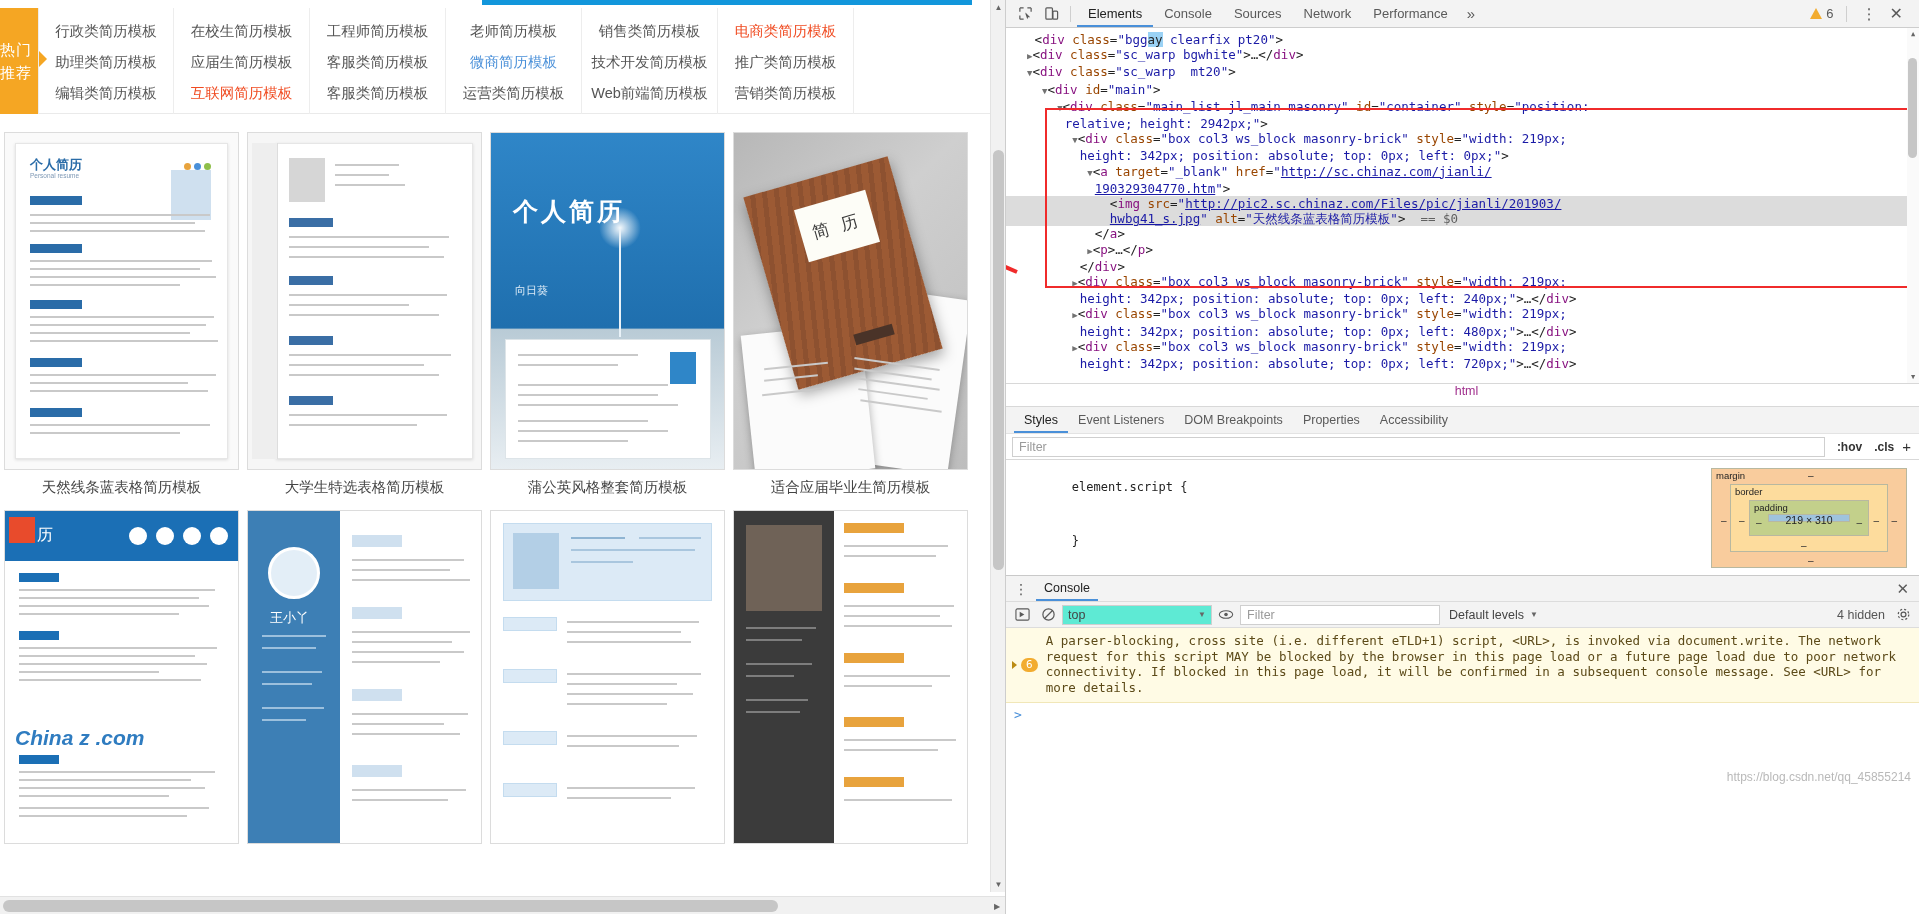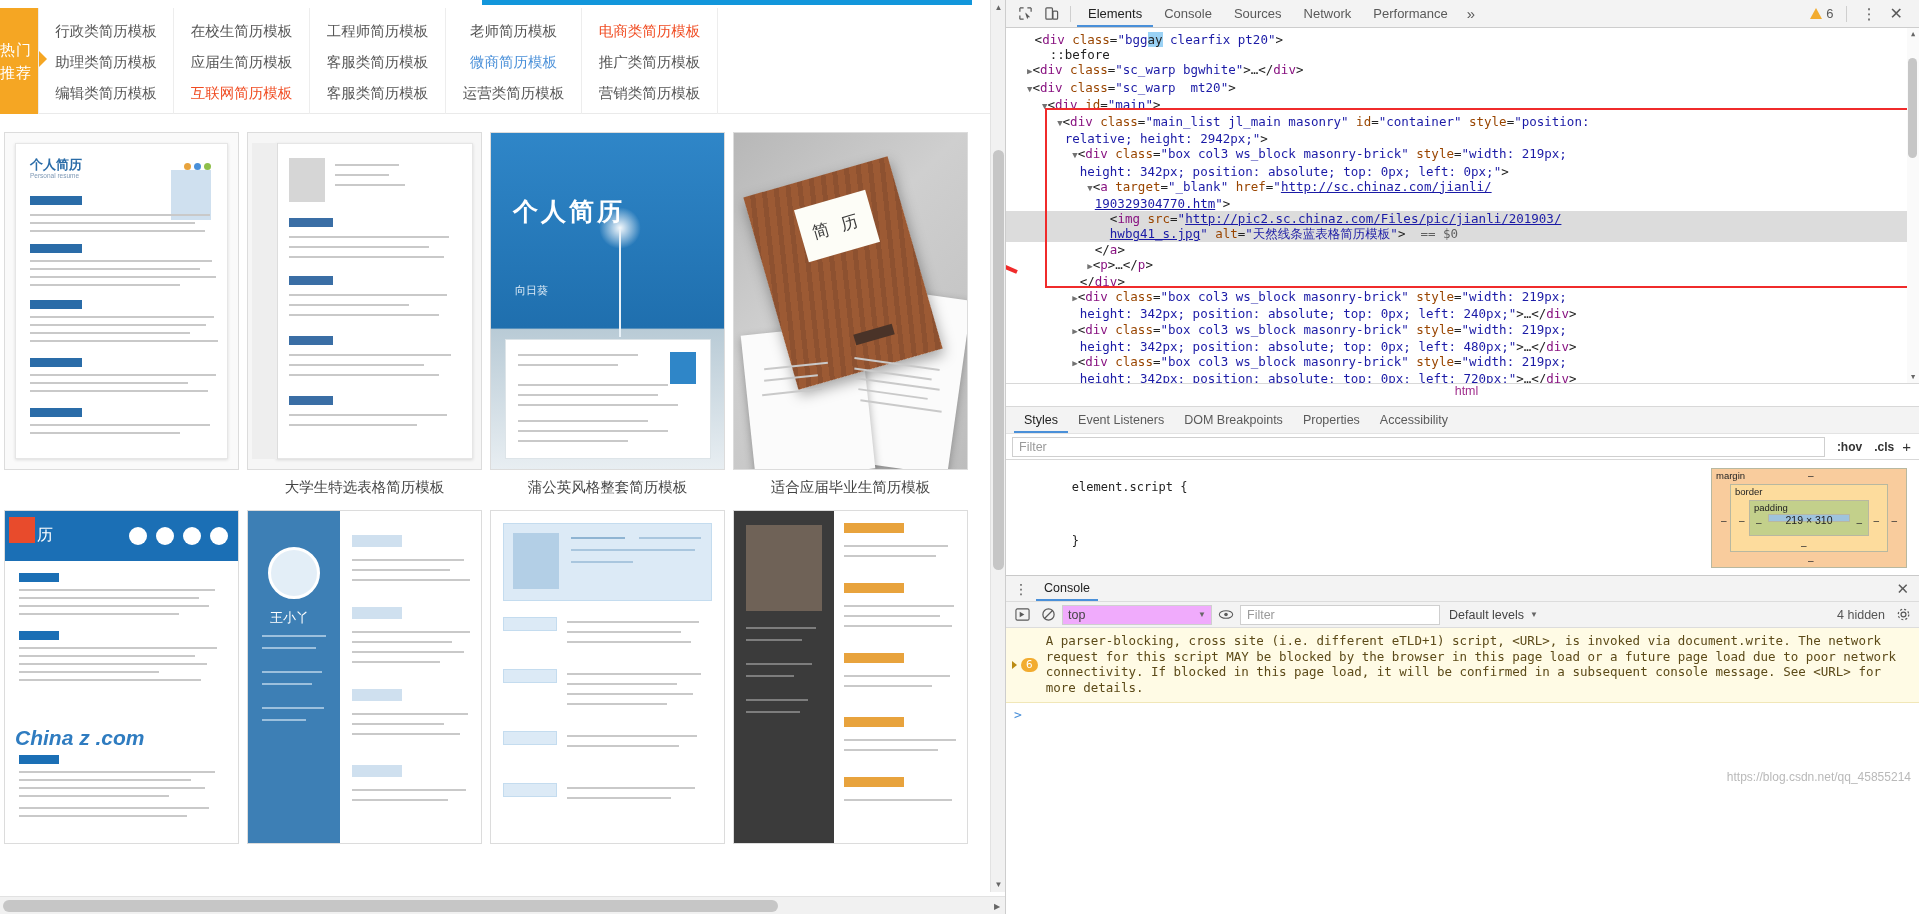--- a/index.html
+++ b/index.html
@@ -274,21 +274,21 @@
   .drawer-top .dtab { font-size: 12.5px; color: #222; padding: 0 8px; height: 25px; line-height: 25px; border-bottom: 2px solid #4a90d9; cursor: pointer; }
   .drawer-top .dclose { margin-left: auto; padding: 0 10px; font-size: 15px; color: #5a5a5a; cursor: pointer; }
 
   .console-bar {
     height: 27px; background: #f3f3f3; border-top: 1px solid #dcdcdc; border-bottom: 1px solid #dcdcdc;
     display: flex; align-items: center; gap: 2px; padding: 0 4px;
     font-family: "Liberation Sans", sans-serif; font-size: 12.5px; color: #444;
   }
   .cb-btn { width: 24px; height: 22px; display: flex; align-items: center; justify-content: center; color: #5a5a5a; cursor: pointer; }
   .cb-sel {
-    height: 20px; min-width: 150px; border: 1px solid #cfcfcf; background: #f0abfc;
+    height: 20px; min-width: 150px; border: 1px solid #cfcfcf; background: #5eead4;
     display: flex; align-items: center; justify-content: space-between; padding: 0 5px; cursor: pointer;
   }
   .cb-filter { height: 20px; width: 200px; border: 1px solid #cfcfcf; background: #fff; padding: 0 6px; line-height: 19px; color: #9a9a9a; }
   .cb-lvl { height: 20px; border: 1px solid transparent; display: flex; align-items: center; gap: 6px; padding: 0 6px; cursor: pointer; }
   .cb-hidden { margin-left: auto; color: #555; padding-right: 4px; }
   .cb-gear { width: 24px; height: 22px; display: flex; align-items: center; justify-content: center; color: #5a5a5a; cursor: pointer; }
 
   .console-body { position: relative; background: #fff; height: 160px; overflow: hidden; }
   .msg-warn {
     background: #fffbe5; border-bottom: 1px solid #f1e7b8;
@@ -332,20 +332,25 @@
           </div>
           <div class="cat-col">
             <div class="cat-link">工程师简历模板</div>
             <div class="cat-link">客服类简历模板</div>
             <div class="cat-link">客服类简历模板</div>
           </div>
           <div class="cat-col">
             <div class="cat-link">老师简历模板</div>
             <div class="cat-link blue">微商简历模板</div>
             <div class="cat-link">运营类简历模板</div>
+          </div>
+          <div class="cat-col">
+            <div class="cat-link">销售类简历模板</div>
+            <div class="cat-link">技术开发简历模板</div>
+            <div class="cat-link">Web前端简历模板</div>
           </div>
           <div class="cat-col">
             <div class="cat-link red">电商类简历模板</div>
             <div class="cat-link">推广类简历模板</div>
             <div class="cat-link">营销类简历模板</div>
           </div>
         </div>
     </div>
 
     <div class="grid">
@@ -375,20 +380,21 @@
               <div class="secbar" style="top:214px;"></div>
               <div class="ln" style="left:14px; top:230px; width:186px;"></div>
               <div class="ln" style="left:14px; top:238px; width:158px;"></div>
               <div class="ln" style="left:14px; top:246px; width:178px;"></div>
               <div class="secbar" style="top:264px;"></div>
               <div class="ln" style="left:14px; top:280px; width:180px;"></div>
               <div class="ln" style="left:14px; top:288px; width:150px;"></div>
             </div>
           </div>
         </div>
+        <div class="thumb-cap">天然线条蓝表格简历模板</div>
       </div>
 
       <div class="brick" style="left:247px; top:10px;">
         <div class="thumb">
           <div class="rs rsA" style="background:#f6f6f6;">
             <div class="sheet" style="left:28px;right:8px;">
               <div class="av" style="right:auto;left:12px;top:14px;width:36px;height:44px;background:#d6d6d6;"></div>
               <div class="ln" style="left:58px; top:20px; width:64px;"></div>
               <div class="ln" style="left:58px; top:30px; width:54px;"></div>
               <div class="ln" style="left:58px; top:40px; width:70px;"></div>
@@ -621,21 +627,20 @@
         <span>6</span>
       </div>
       <div class="dt-sep"></div>
       <div class="dt-kebab">⋮</div>
       <div class="dt-close">✕</div>
     </div>
 
     <div class="dom-pane">
       <div id="dom-lines">
           <div class="dom-line"><span>  </span><span> </span><span class="tok-punc">&lt;</span><span class="tok-tag">div</span><span class="tok-attr"> class</span><span class="tok-punc">=</span><span class="tok-val">"bgg</span><span class="hl-blue">ay</span><span class="tok-val"> clearfix pt20"</span><span class="tok-punc">&gt;</span></div>
-          <div class="dom-line"><span>    </span><span> </span><span class="tok-pseudo">::before</span></div>
           <div class="dom-line"><span>  </span><span class="tri">▶</span><span class="tok-punc">&lt;</span><span class="tok-tag">div</span><span class="tok-attr"> class</span><span class="tok-punc">=</span><span class="tok-val">"sc_warp bgwhite"</span><span class="tok-punc">&gt;…&lt;/</span><span class="tok-tag">div</span><span class="tok-punc">&gt;</span></div>
           <div class="dom-line"><span>  </span><span class="tri">▼</span><span class="tok-punc">&lt;</span><span class="tok-tag">div</span><span class="tok-attr"> class</span><span class="tok-punc">=</span><span class="tok-val">"sc_warp  mt20"</span><span class="tok-punc">&gt;</span></div>
           <div class="dom-line"><span>    </span><span class="tri">▼</span><span class="tok-punc">&lt;</span><span class="tok-tag">div</span><span class="tok-attr"> id</span><span class="tok-punc">=</span><span class="tok-val">"main"</span><span class="tok-punc">&gt;</span></div>
           <div class="dom-line"><span>      </span><span class="tri">▼</span><span class="tok-punc">&lt;</span><span class="tok-tag">div</span><span class="tok-attr"> class</span><span class="tok-punc">=</span><span class="tok-val">"main_list jl_main masonry"</span><span class="tok-attr"> id</span><span class="tok-punc">=</span><span class="tok-val">"container"</span><span class="tok-attr"> style</span><span class="tok-punc">=</span><span class="tok-val">"position:</span></div>
           <div class="dom-line"><span>       </span><span class="tok-val">relative; height: 2942px;"</span><span class="tok-punc">&gt;</span></div>
           <div class="dom-line"><span>        </span><span class="tri">▼</span><span class="tok-punc">&lt;</span><span class="tok-tag">div</span><span class="tok-attr"> class</span><span class="tok-punc">=</span><span class="tok-val">"box col3 ws_block masonry-brick"</span><span class="tok-attr"> style</span><span class="tok-punc">=</span><span class="tok-val">"width: 219px;</span></div>
           <div class="dom-line"><span>         </span><span class="tok-val">height: 342px; position: absolute; top: 0px; left: 0px;"</span><span class="tok-punc">&gt;</span></div>
           <div class="dom-line"><span>          </span><span class="tri">▼</span><span class="tok-punc">&lt;</span><span class="tok-tag">a</span><span class="tok-attr"> target</span><span class="tok-punc">=</span><span class="tok-val">"_blank"</span><span class="tok-attr"> href</span><span class="tok-punc">=</span><span class="tok-val">"</span><span class="tok-link">http://sc.chinaz.com/jianli/</span></div>
           <div class="dom-line"><span>           </span><span class="tok-link">190329304770.htm</span><span class="tok-val">"</span><span class="tok-punc">&gt;</span></div>
           <div class="dom-line sel-row"><span>            </span><span> </span><span class="tok-punc">&lt;</span><span class="tok-tag">img</span><span class="tok-attr"> src</span><span class="tok-punc">=</span><span class="tok-val">"</span><span class="tok-link">http://pic2.sc.chinaz.com/Files/pic/jianli/201903/</span></div>

